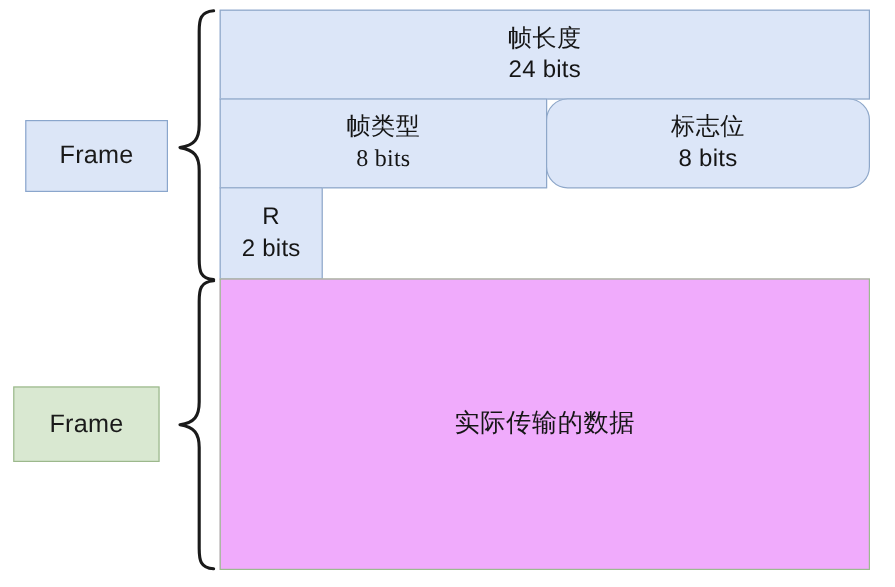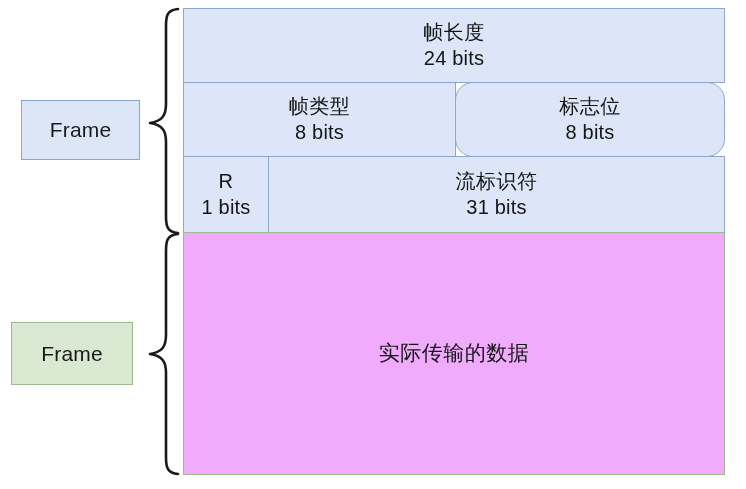--- a/index.html
+++ b/index.html
@@ -102,21 +102,21 @@
   }
 
   
   #cell-frame-length {
     left: 0px; top: 0px;
     width: 542px; height: 75px;
   }
   
   #cell-frame-type {
     left: 0px; top: 74px;
-    width: 273px; height: 75px;
+    width: 273px; height: 75px; font-family: Liberation Serif, serif;
   }
   #cell-flags {
     left: 272px; top: 74px;
     width: 270px; height: 75px; border-radius: 18px;
   }
   
   #cell-reserved {
     left: 0px; top: 148px;
     width: 86px; height: 77px;
   }
@@ -176,26 +176,22 @@
       <span class="bits">8 bits</span>
     </div>
 
     <div id="cell-flags" class="cell header-cell">
       <span class="cn">标志位</span>
       <span class="bits">8 bits</span>
     </div>
 
     <div id="cell-reserved" class="cell header-cell">
       <span class="cn">R</span>
-      <span class="bits">1 bits</span>
+      <span class="bits">2 bits</span>
     </div>
 
-    <div id="cell-stream-id" class="cell header-cell">
-      <span class="cn">流标识符</span>
-      <span class="bits">31 bits</span>
-    </div>
 
     <div id="cell-payload" class="cell payload-cell">
       <span class="cn">实际传输的数据</span>
     </div>
 
   </div>
 </div>
 
 </body></html>

